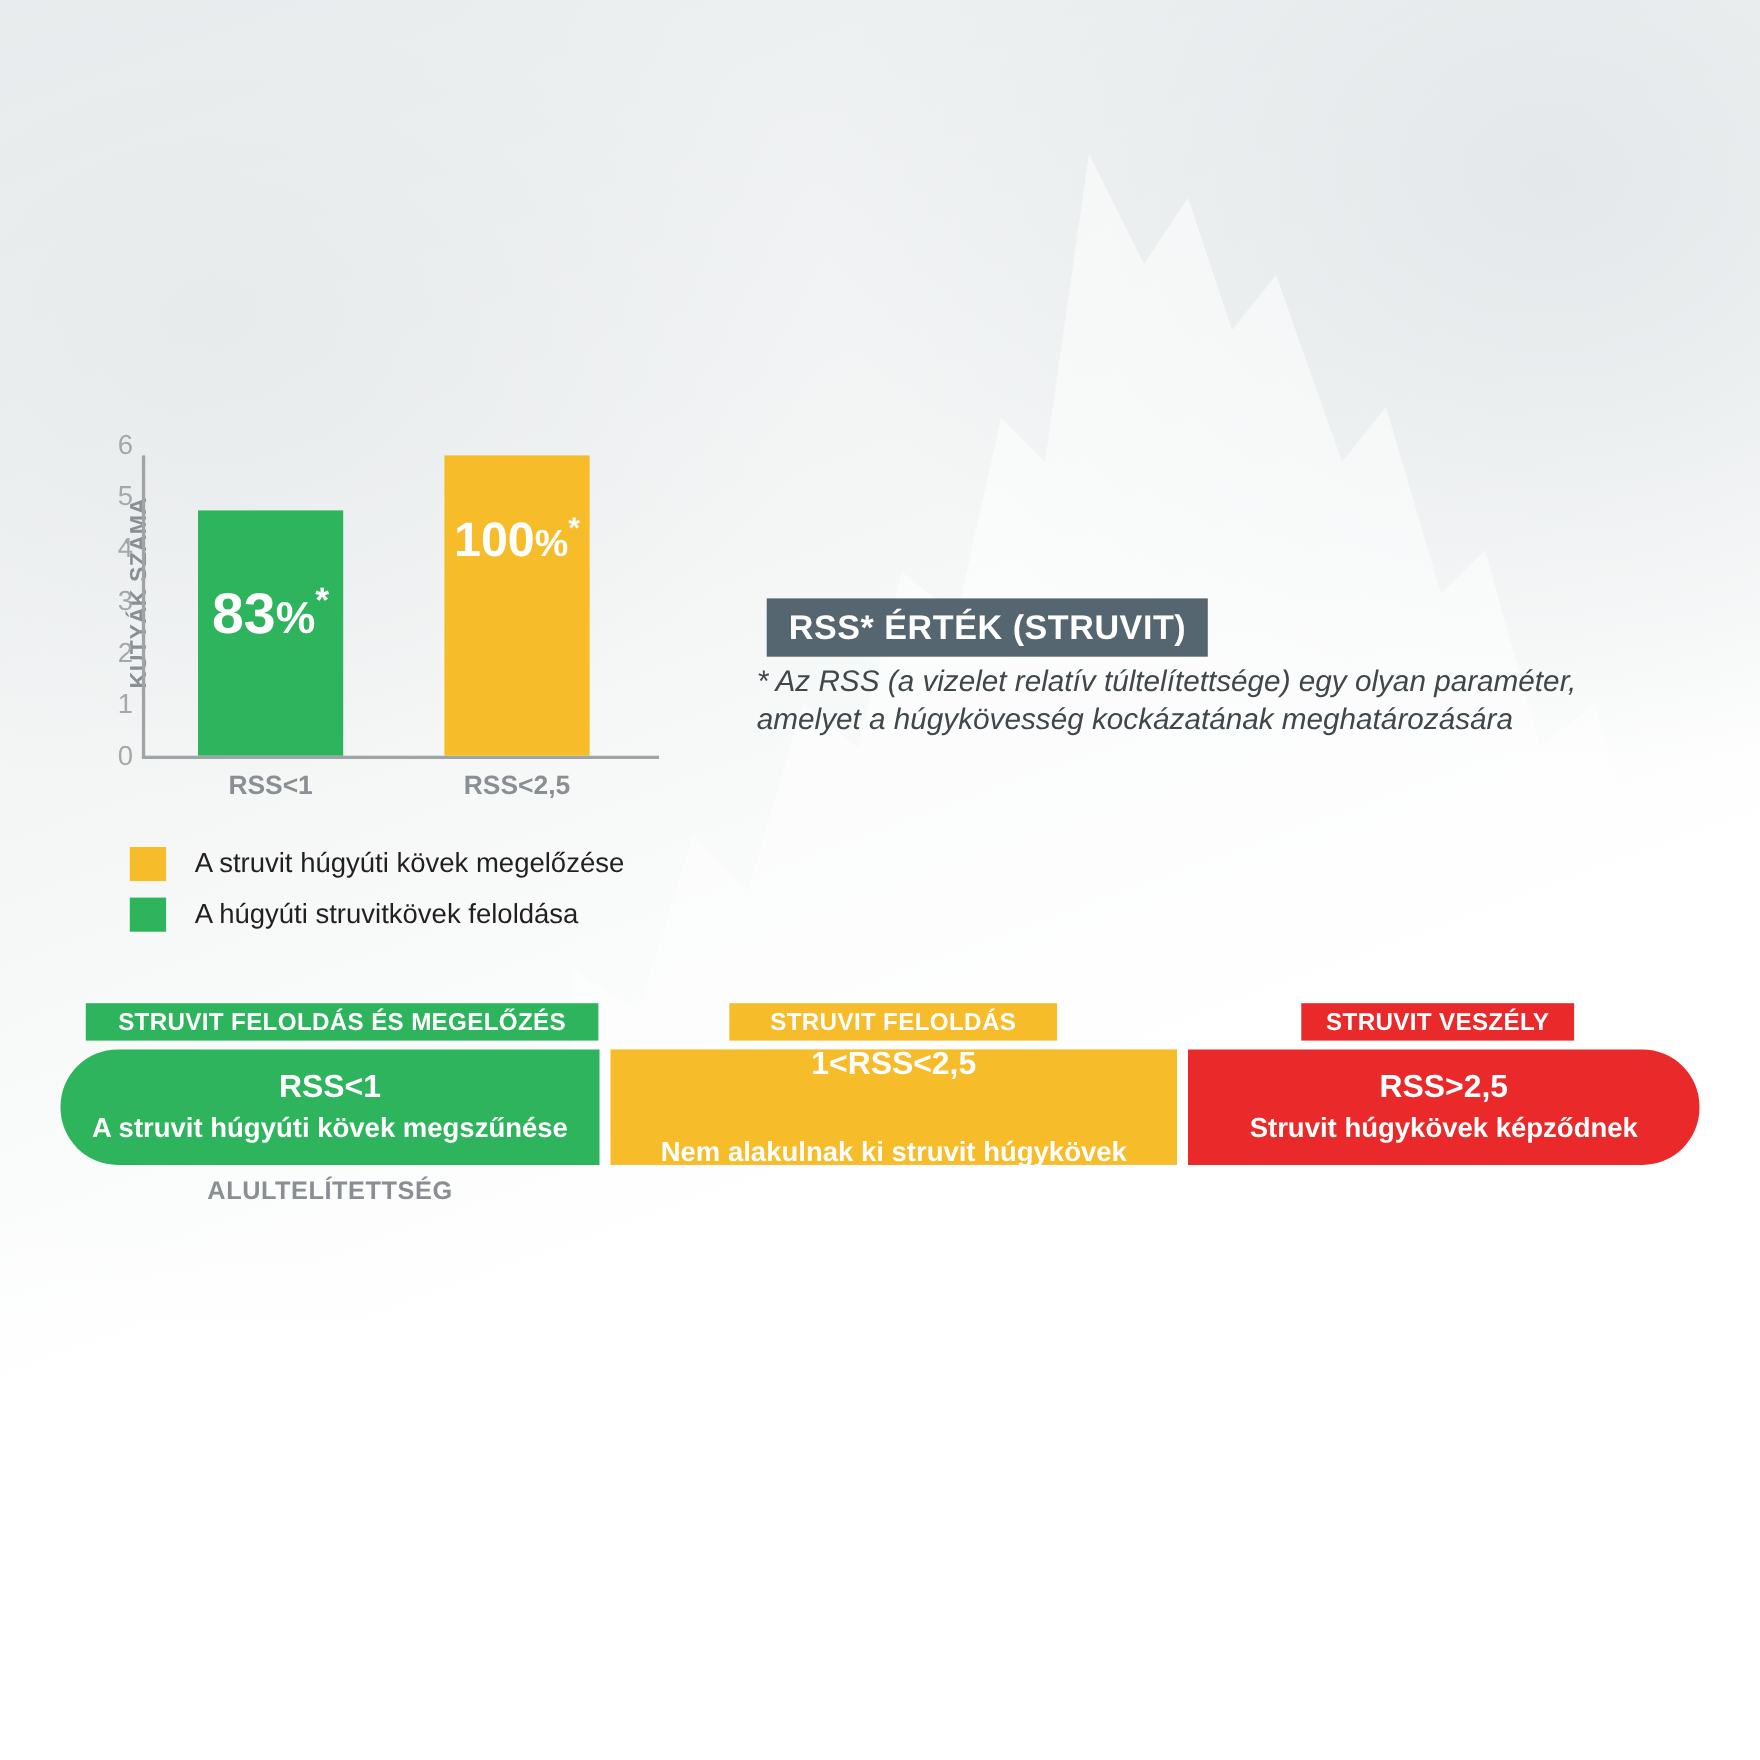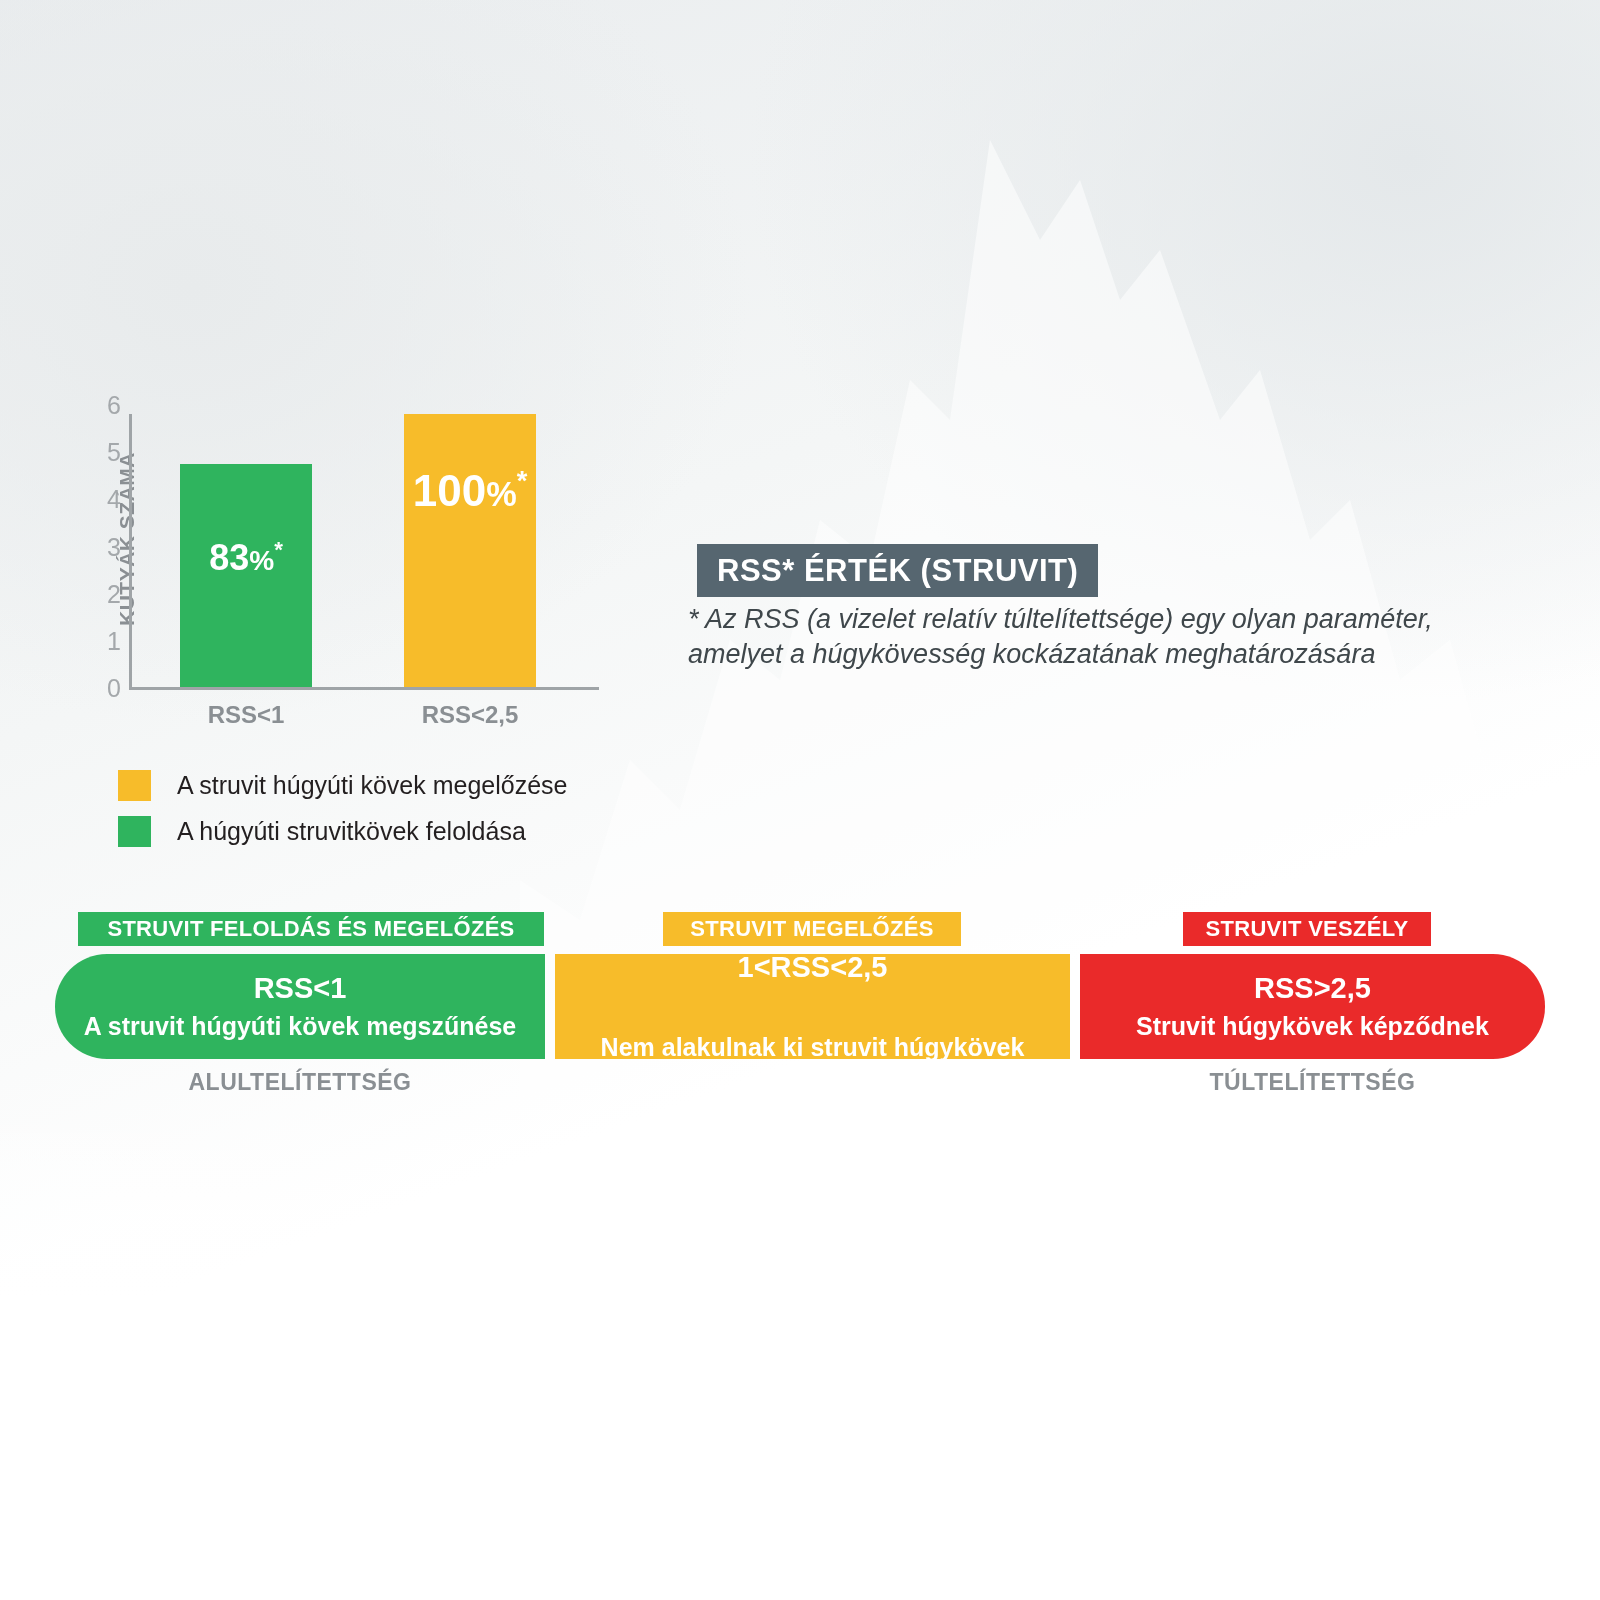--- a/index.html
+++ b/index.html
@@ -113,21 +113,21 @@
   .bar-green { left: 48px; background: #2fb45e; }
   .bar-yellow { left: 272px; background: #f7bc2a; }
   .bar-label {
     color: #ffffff;
     font-weight: bold;
     line-height: 1;
     white-space: nowrap;
     position: relative;
   }
   .bar-green .bar-label {
-    font-size: 36px;
+    font-size: 52px;
     margin-bottom: 62px;
     margin-top: 28px;
   }
   .bar-yellow .bar-label {
     font-size: 44px;
     margin-bottom: 120px;
   }
   .bar-label .pct { font-size: 0.78em; }
   .bar-label .star {
     font-size: 0.62em;
@@ -333,27 +333,26 @@
 
 <div class="bands">
 
   <div class="band-header g-head">STRUVIT FELOLDÁS ÉS MEGELŐZÉS</div>
   <div class="band-body g-body">
     <div class="band-range">RSS&lt;1</div>
     <div class="band-desc">A struvit húgyúti kövek megszűnése</div>
   </div>
   <div class="band-caption g-cap">ALULTELÍTETTSÉG</div>
 
-  <div class="band-header y-head">STRUVIT MEGELŐZÉS</div>
+  <div class="band-header y-head">STRUVIT FELOLDÁS</div>
   <div class="band-body y-body">
     <div class="band-range">1&lt;RSS&lt;2,5</div>
     <div class="band-desc">Nem alakulnak ki struvit húgykövek</div>
   </div>
 
   <div class="band-header r-head">STRUVIT VESZÉLY</div>
   <div class="band-body r-body">
     <div class="band-range">RSS&gt;2,5</div>
     <div class="band-desc">Struvit húgykövek képződnek</div>
   </div>
-  <div class="band-caption r-cap">TÚLTELÍTETTSÉG</div>
 </div>
 
 <div class="bg-fade-bottom"></div>
 
 </body></html>

